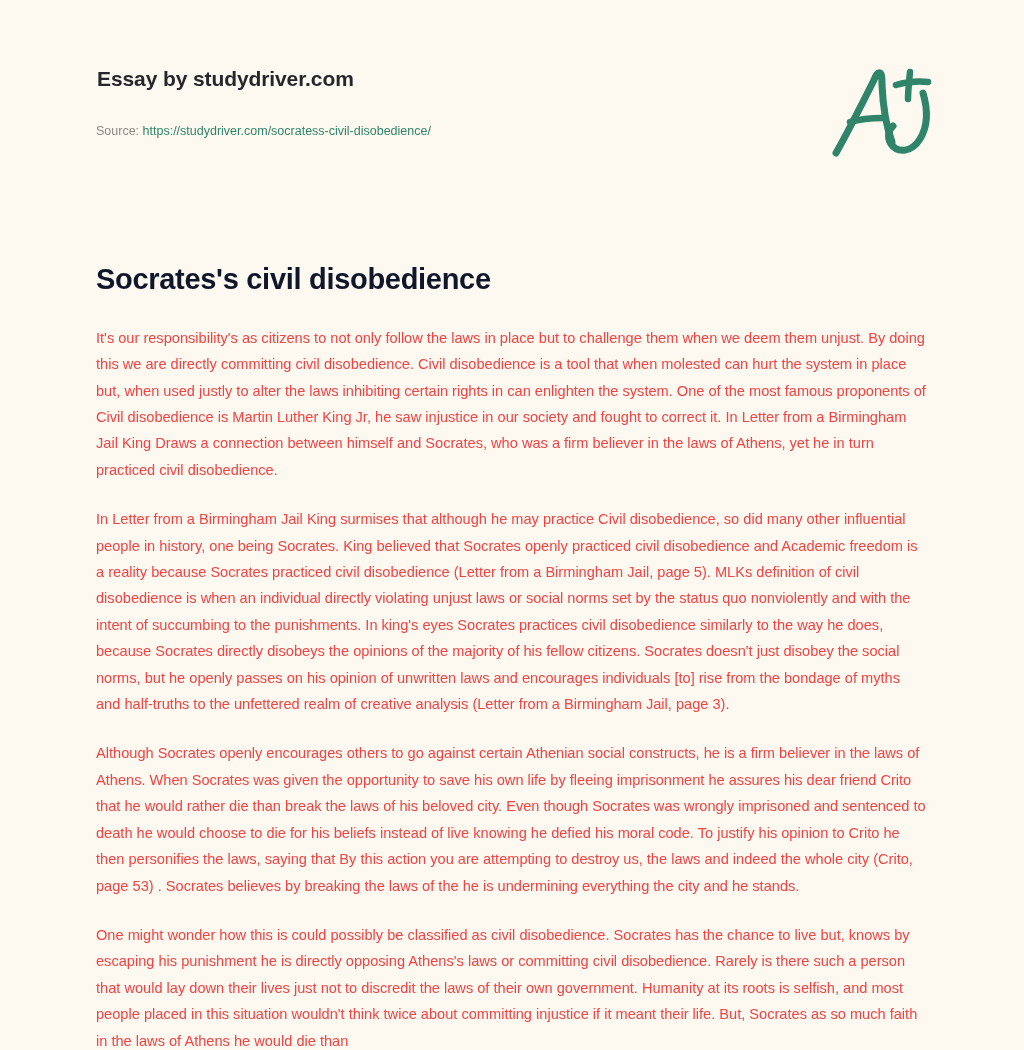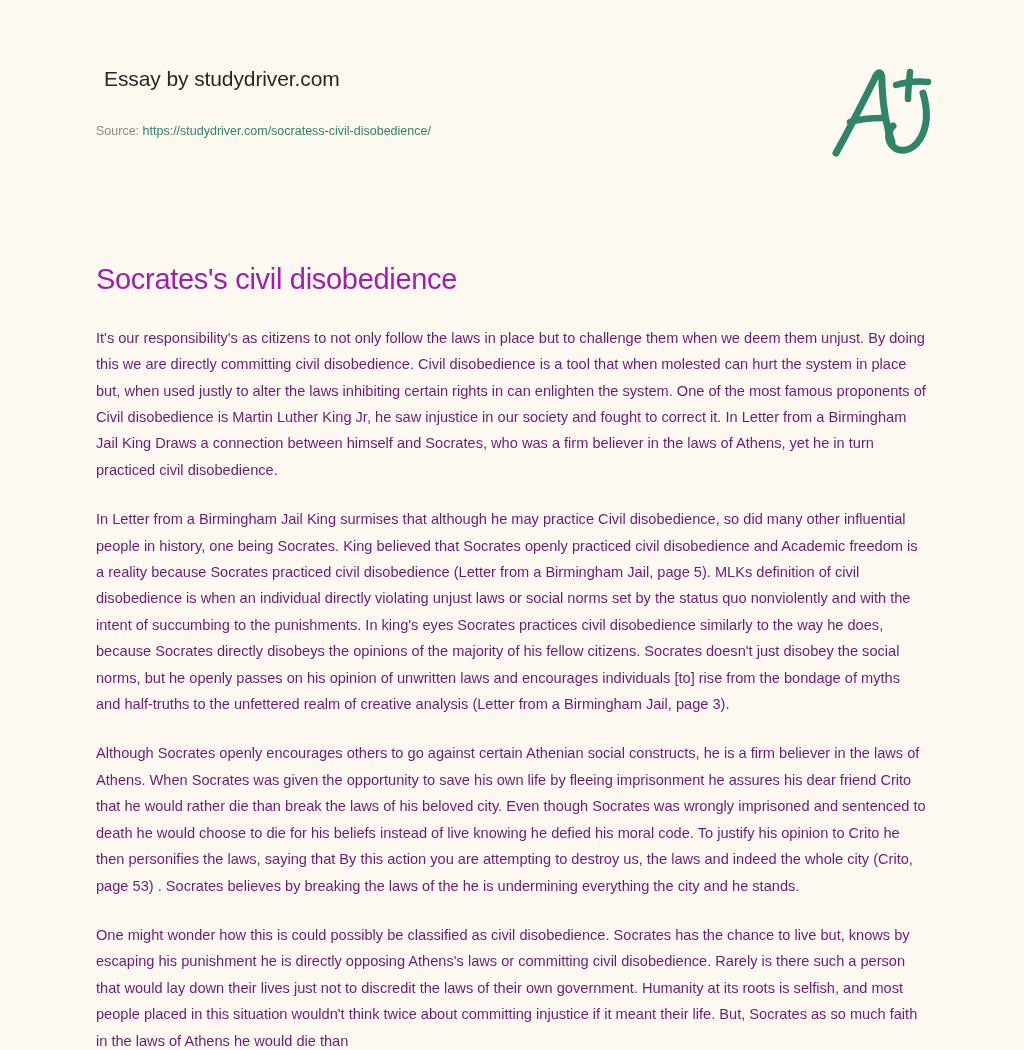--- a/index.html
+++ b/index.html
@@ -28,25 +28,25 @@
     padding: 66px 72px 0 96px;
     display: flex;
     align-items: flex-start;
     justify-content: space-between;
   }
   .header-left {
     display: block;
   }
   .byline {
     font-size: 21px;
-    font-weight: normal;
+    font-weight: bold;
     color: #26262b;
     letter-spacing: -0.1px;
     line-height: 1.2;
-    margin: 0 0 22px 8px;
+    margin: 0 0 22px 1px;
   }
   .source-line {
     font-size: 12.5px;
     color: #8d8a84;
     line-height: 1.3;
     white-space: nowrap;
     margin-top: 32px;
   }
   .source-label {
     color: #8d8a84;
@@ -65,33 +65,33 @@
     flex: 0 0 auto;
     display: block;
   }
 
   
   .article {
     padding: 0 96px 0 96px;
   }
   .essay-title {
     font-size: 29px;
-    font-weight: normal;
-    color: #a21caf;
+    font-weight: bold;
+    color: #0f172a;
     letter-spacing: -0.3px;
     line-height: 1.2;
     margin: 98px 0 0 0;
   }
   .body-copy {
     margin-top: 28px;
   }
   .body-copy p {
     font-size: 14.6px;
     line-height: 26.4px;
-    color: #701a75;
+    color: #ef4444;
     margin: 0 0 23px 0;
     text-align: left;
     max-width: 838px;
   }
   .body-copy p:last-child {
     margin-bottom: 0;
   }
 </style>
 </head>
 <body>

